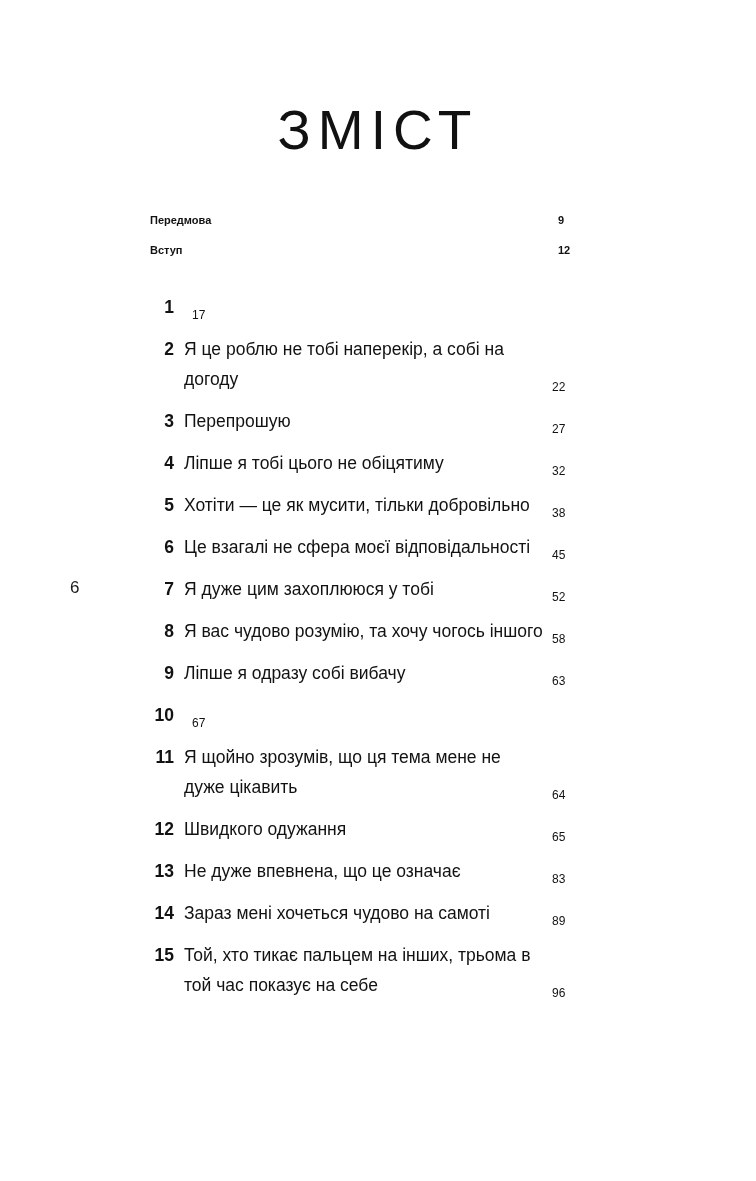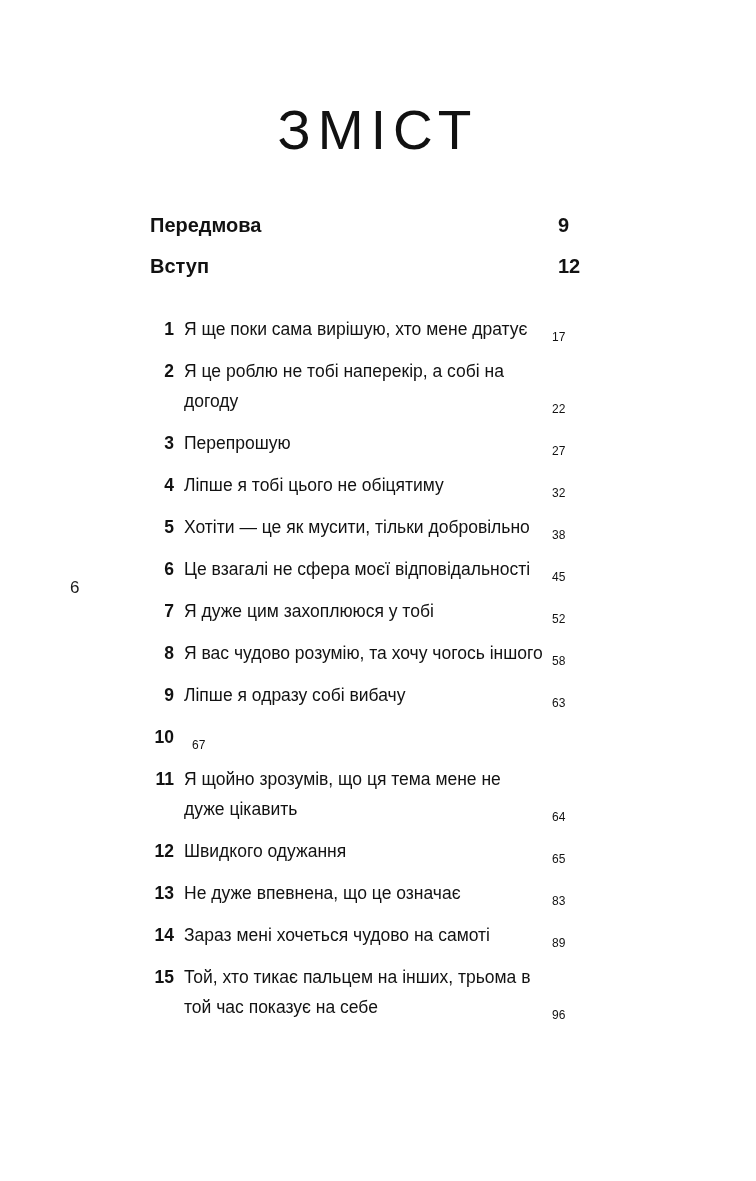--- a/index.html
+++ b/index.html
@@ -39,21 +39,21 @@
   }
   .toc {
     margin-top: 52px;
     padding-left: 150px;
     padding-right: 150px;
   }
   .front-row {
     display: flex;
     align-items: baseline;
     font-weight: bold;
-    font-size: 20px;
+    font-size: 11px;
     margin-bottom: 18px;
   }
   .front-label {
     flex: 1 1 auto;
   }
   .front-page {
     width: 48px;
     text-align: left;
     font-weight: bold;
     padding-left: 8px;
@@ -110,21 +110,20 @@
         </div>
         <div class="front-row">
           <span class="front-label">Вступ</span>
           <span class="front-page">12</span>
         </div>
       </div>
 
     <div class="chapters">
         <div class="ch-row">
           <span class="ch-num">1</span>
-          <span class="ch-title">Я ще поки сама вирішую, хто мене дратує</span>
           <span class="ch-page">17</span>
         </div>
         <div class="ch-row">
           <span class="ch-num">2</span>
           <span class="ch-title">Я це роблю не тобі наперекір, а собі на догоду</span>
           <span class="ch-page">22</span>
         </div>
         <div class="ch-row">
           <span class="ch-num">3</span>
           <span class="ch-title">Перепрошую</span>

